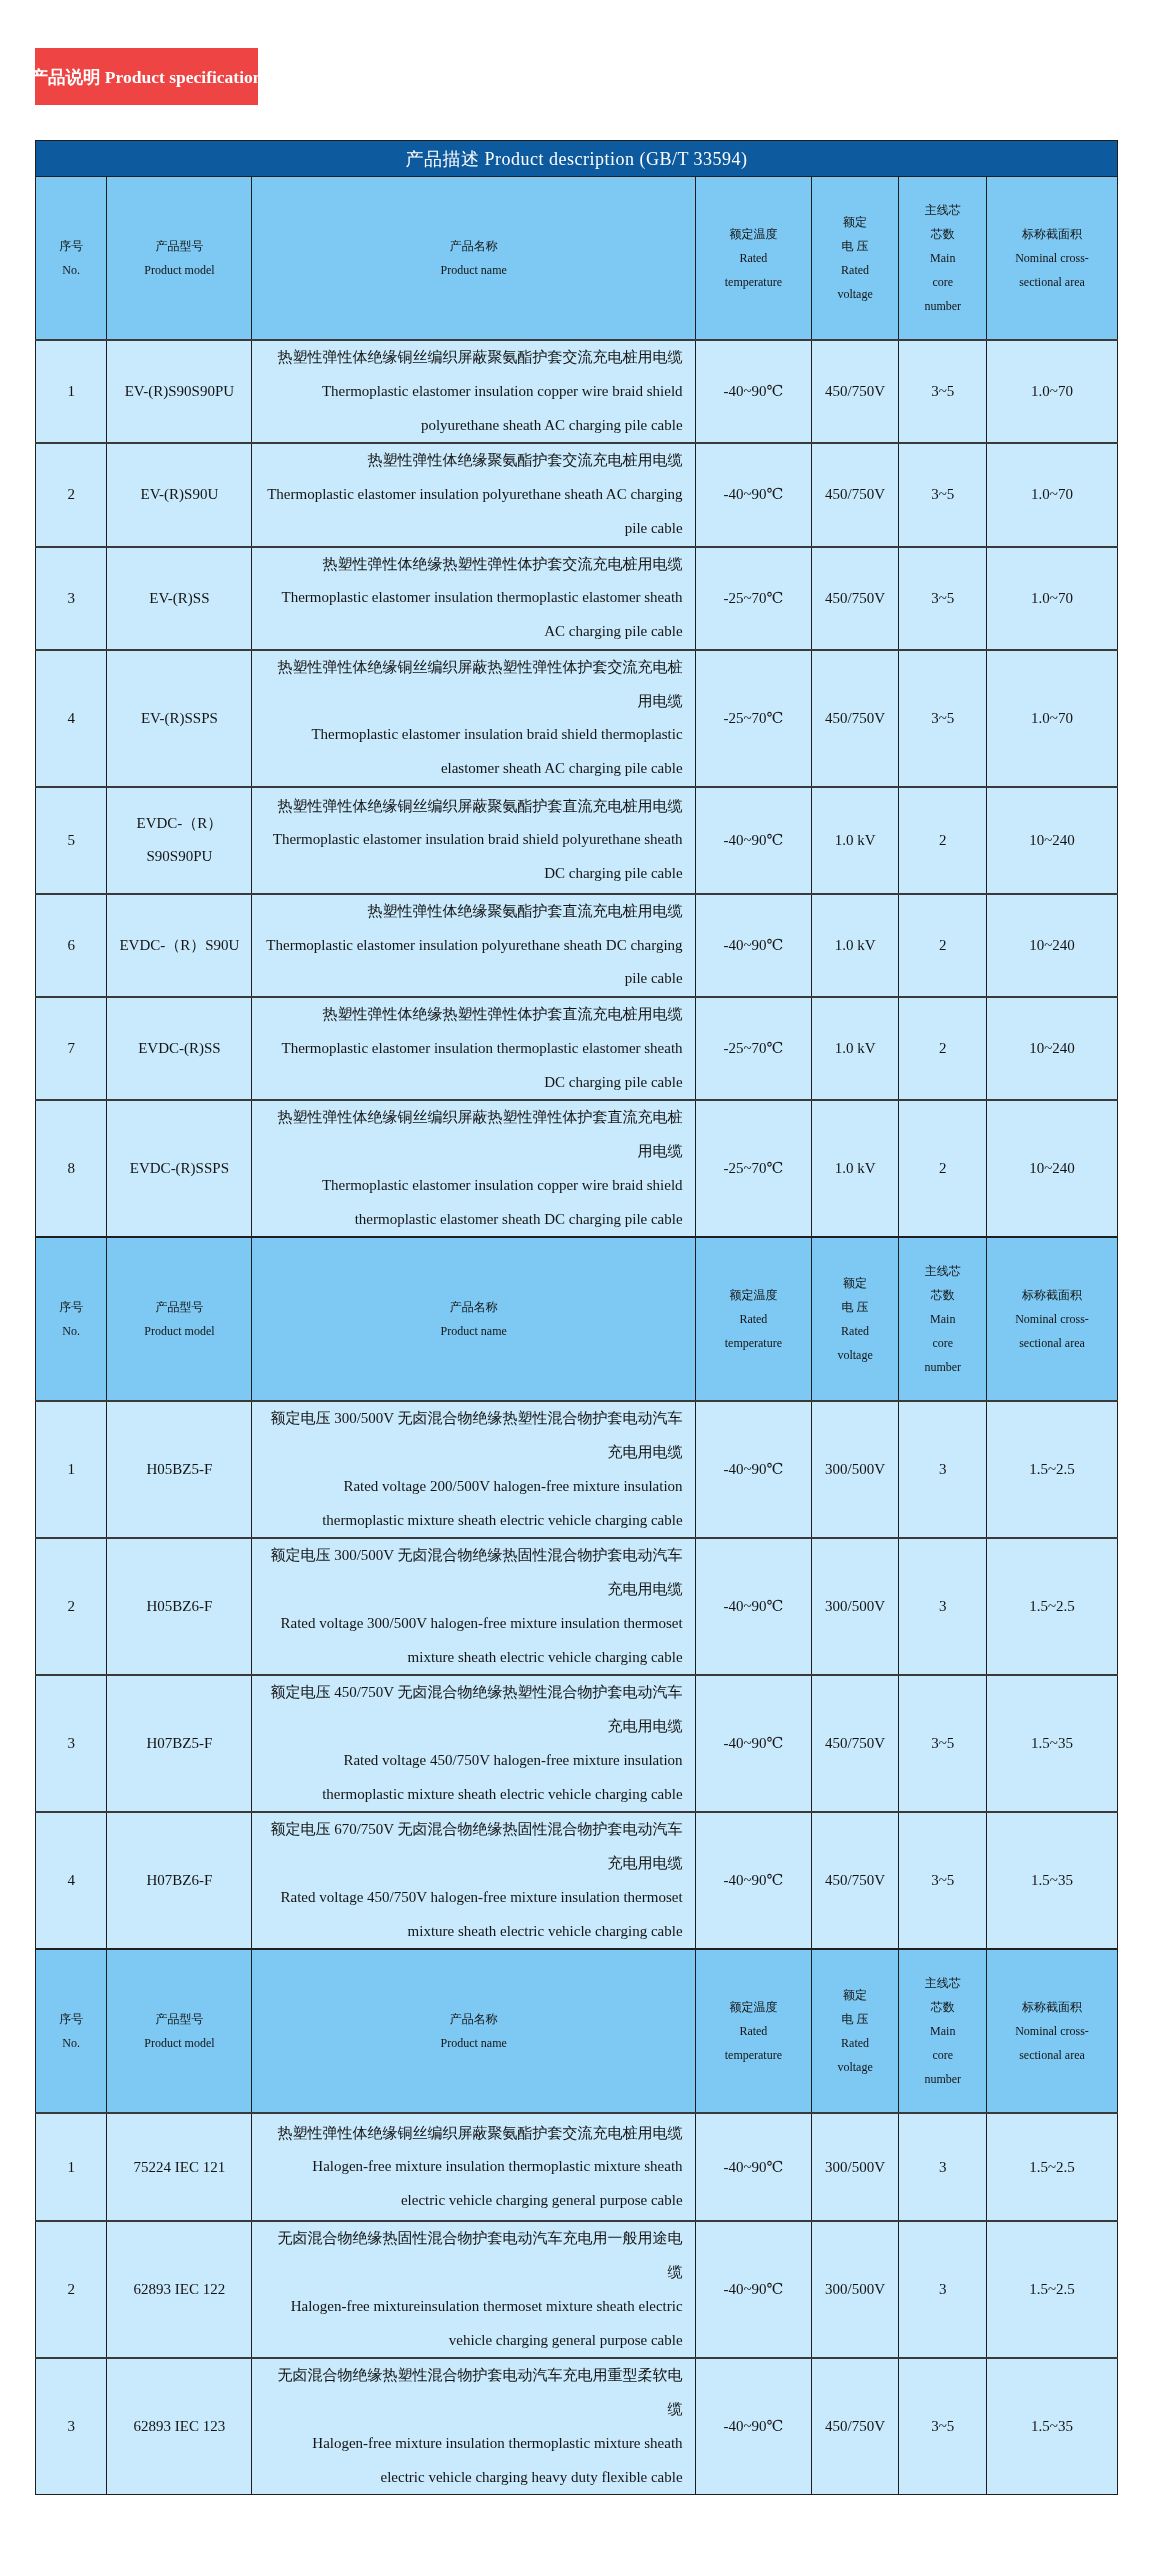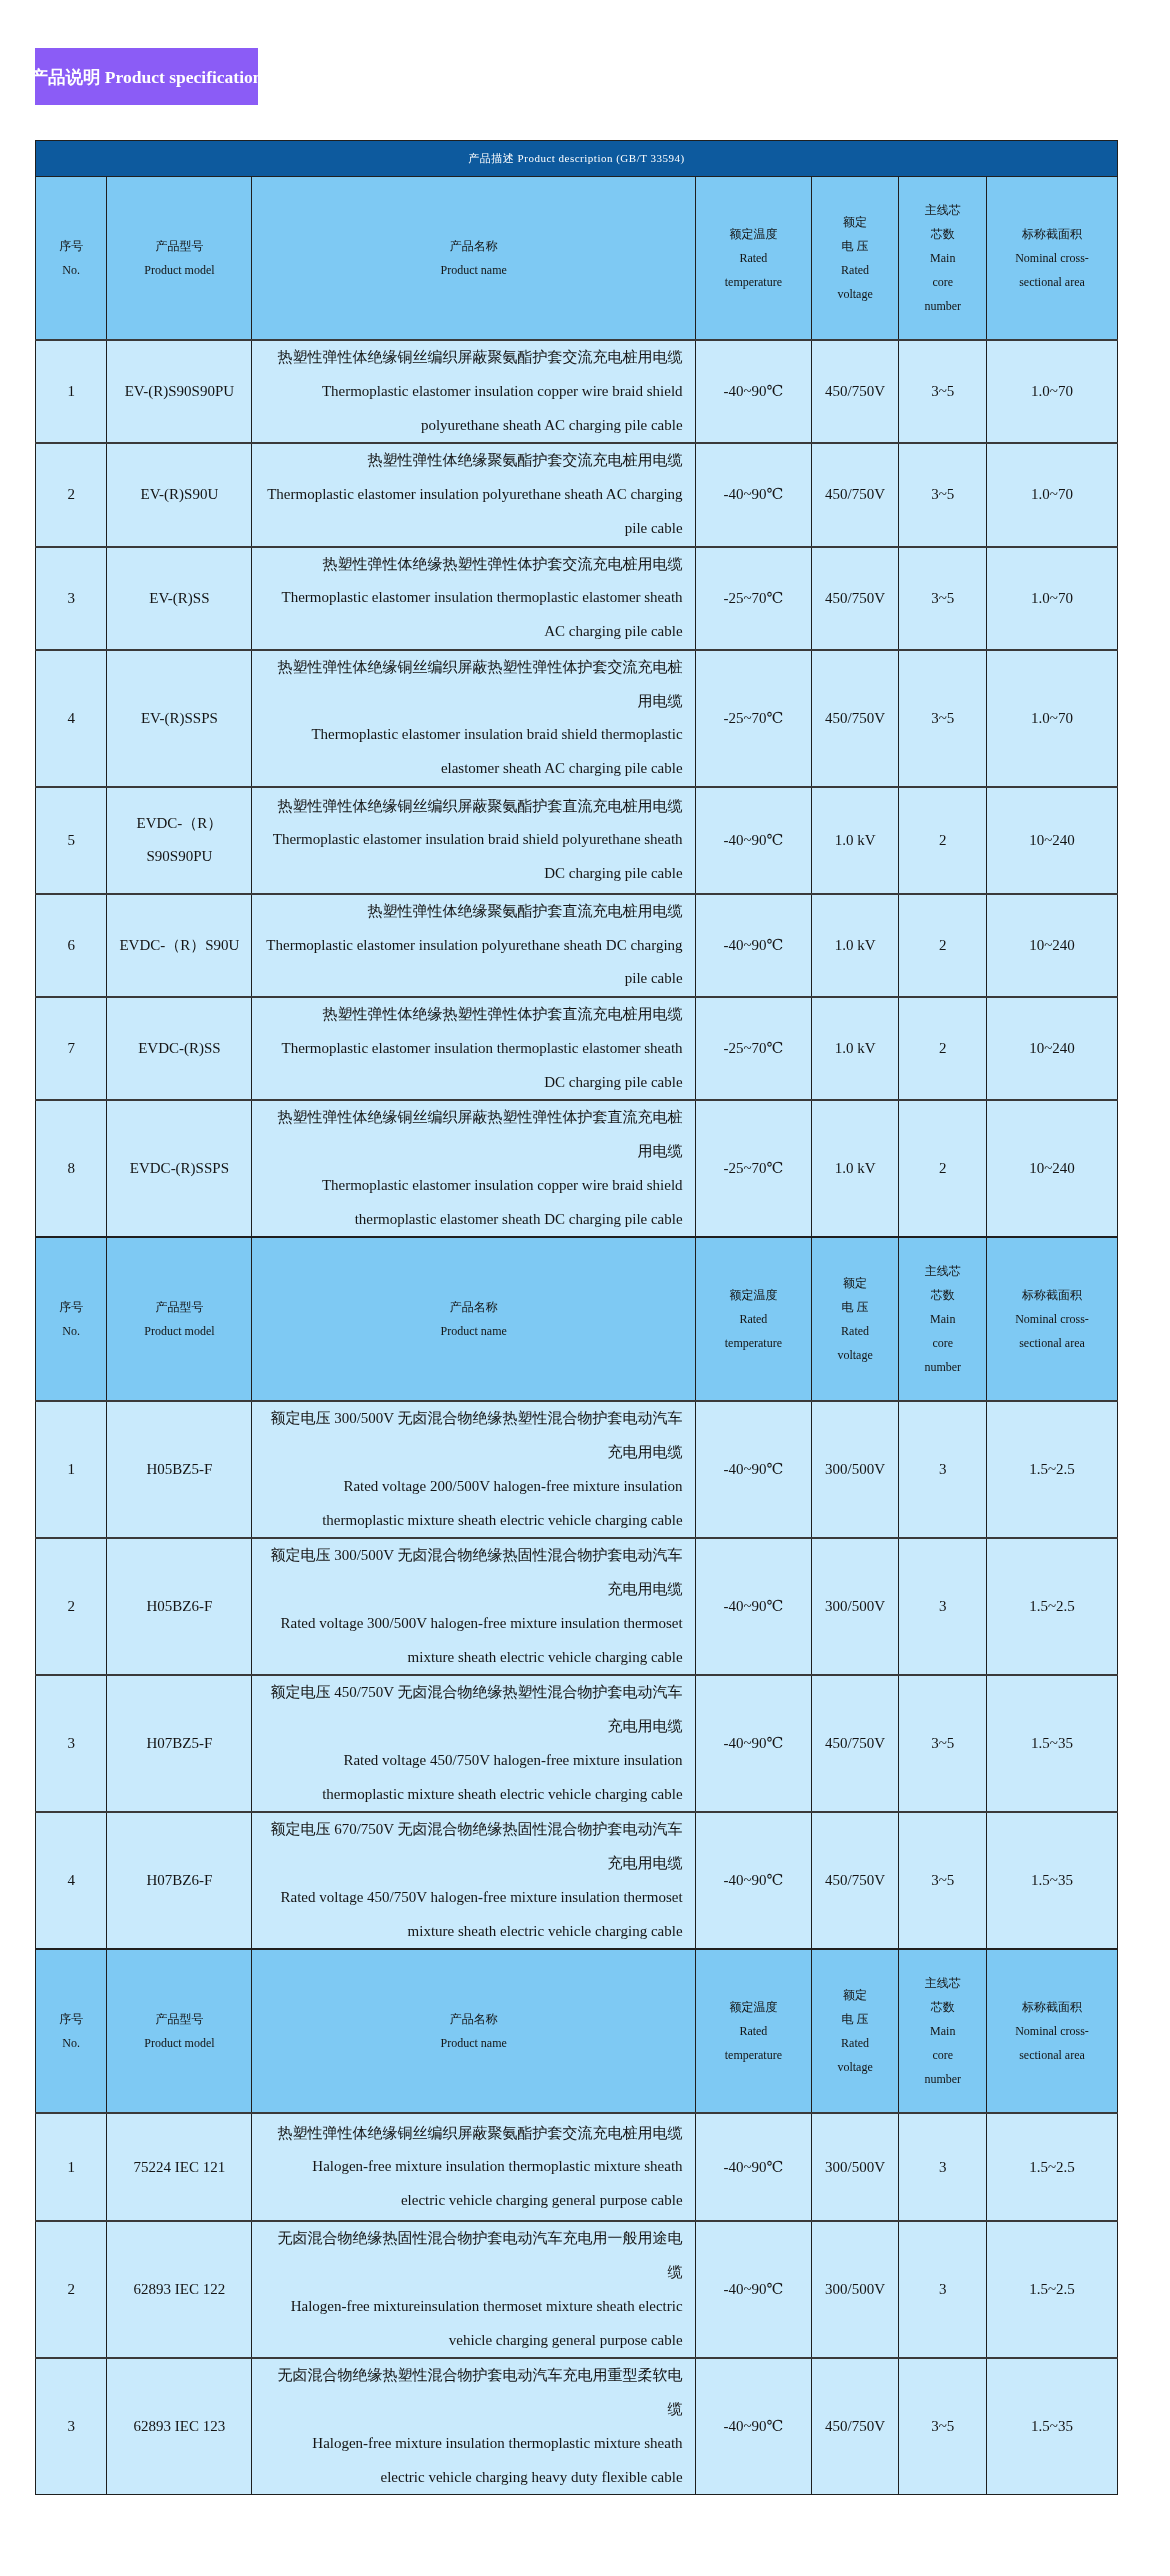--- a/index.html
+++ b/index.html
@@ -1,27 +1,27 @@
 <!DOCTYPE html>
 <html style="font-size:8.2px"><head>
 <meta charset="utf-8">
 <style>
   html,body{margin:0;padding:0;background:#ffffff;}
   .page{position:relative;width:1171px;height:2834px;background:#ffffff;
         font-family:"Liberation Serif","DejaVu Serif",serif;color:#141414;}
   .banner{position:absolute;left:35px;top:48px;width:223px;height:57px;
-          background:#8b5cf6;display:flex;align-items:center;justify-content:center;}
+          background:#ef4444;display:flex;align-items:center;justify-content:center;}
   .banner span{color:#ffffff;font-weight:bold;font-size:17.5px;white-space:nowrap;}
   .tables{position:absolute;left:35px;top:140px;width:1083px;}
   table.spec{width:100%;border-collapse:collapse;table-layout:fixed;
              border:1.5px solid #1f1f1f;}
   table.spec td,table.spec th{border-left:1px solid #1f1f1f;border-right:1px solid #1f1f1f;
              text-align:center;vertical-align:middle;font-weight:normal;
              font-size:15px;color:#141414;overflow:hidden;}
-  tr.caption-row td{background:#0d5a9e;color:#ffffff;height:33px;font-size:11px;
+  tr.caption-row td{background:#0d5a9e;color:#ffffff;height:33px;font-size:18px;
              border-bottom:1px solid #1f1f1f;letter-spacing:0.5px;}
   tr.head-row th{background:#7ec9f3;height:160px;font-size:12px;line-height:2.0;}
   tr.head-row .ln{display:block;}
   tr.data-row td{background:#c9eafc;border-top:2.1px solid #3a3a3a;line-height:2.2;}
   tr.data-row td.name{padding:0 12.4px;text-align:right;}
   td.name .zh,td.name .en{display:block;line-height:2.25;}
 </style>
 </head>
 <body>
 

